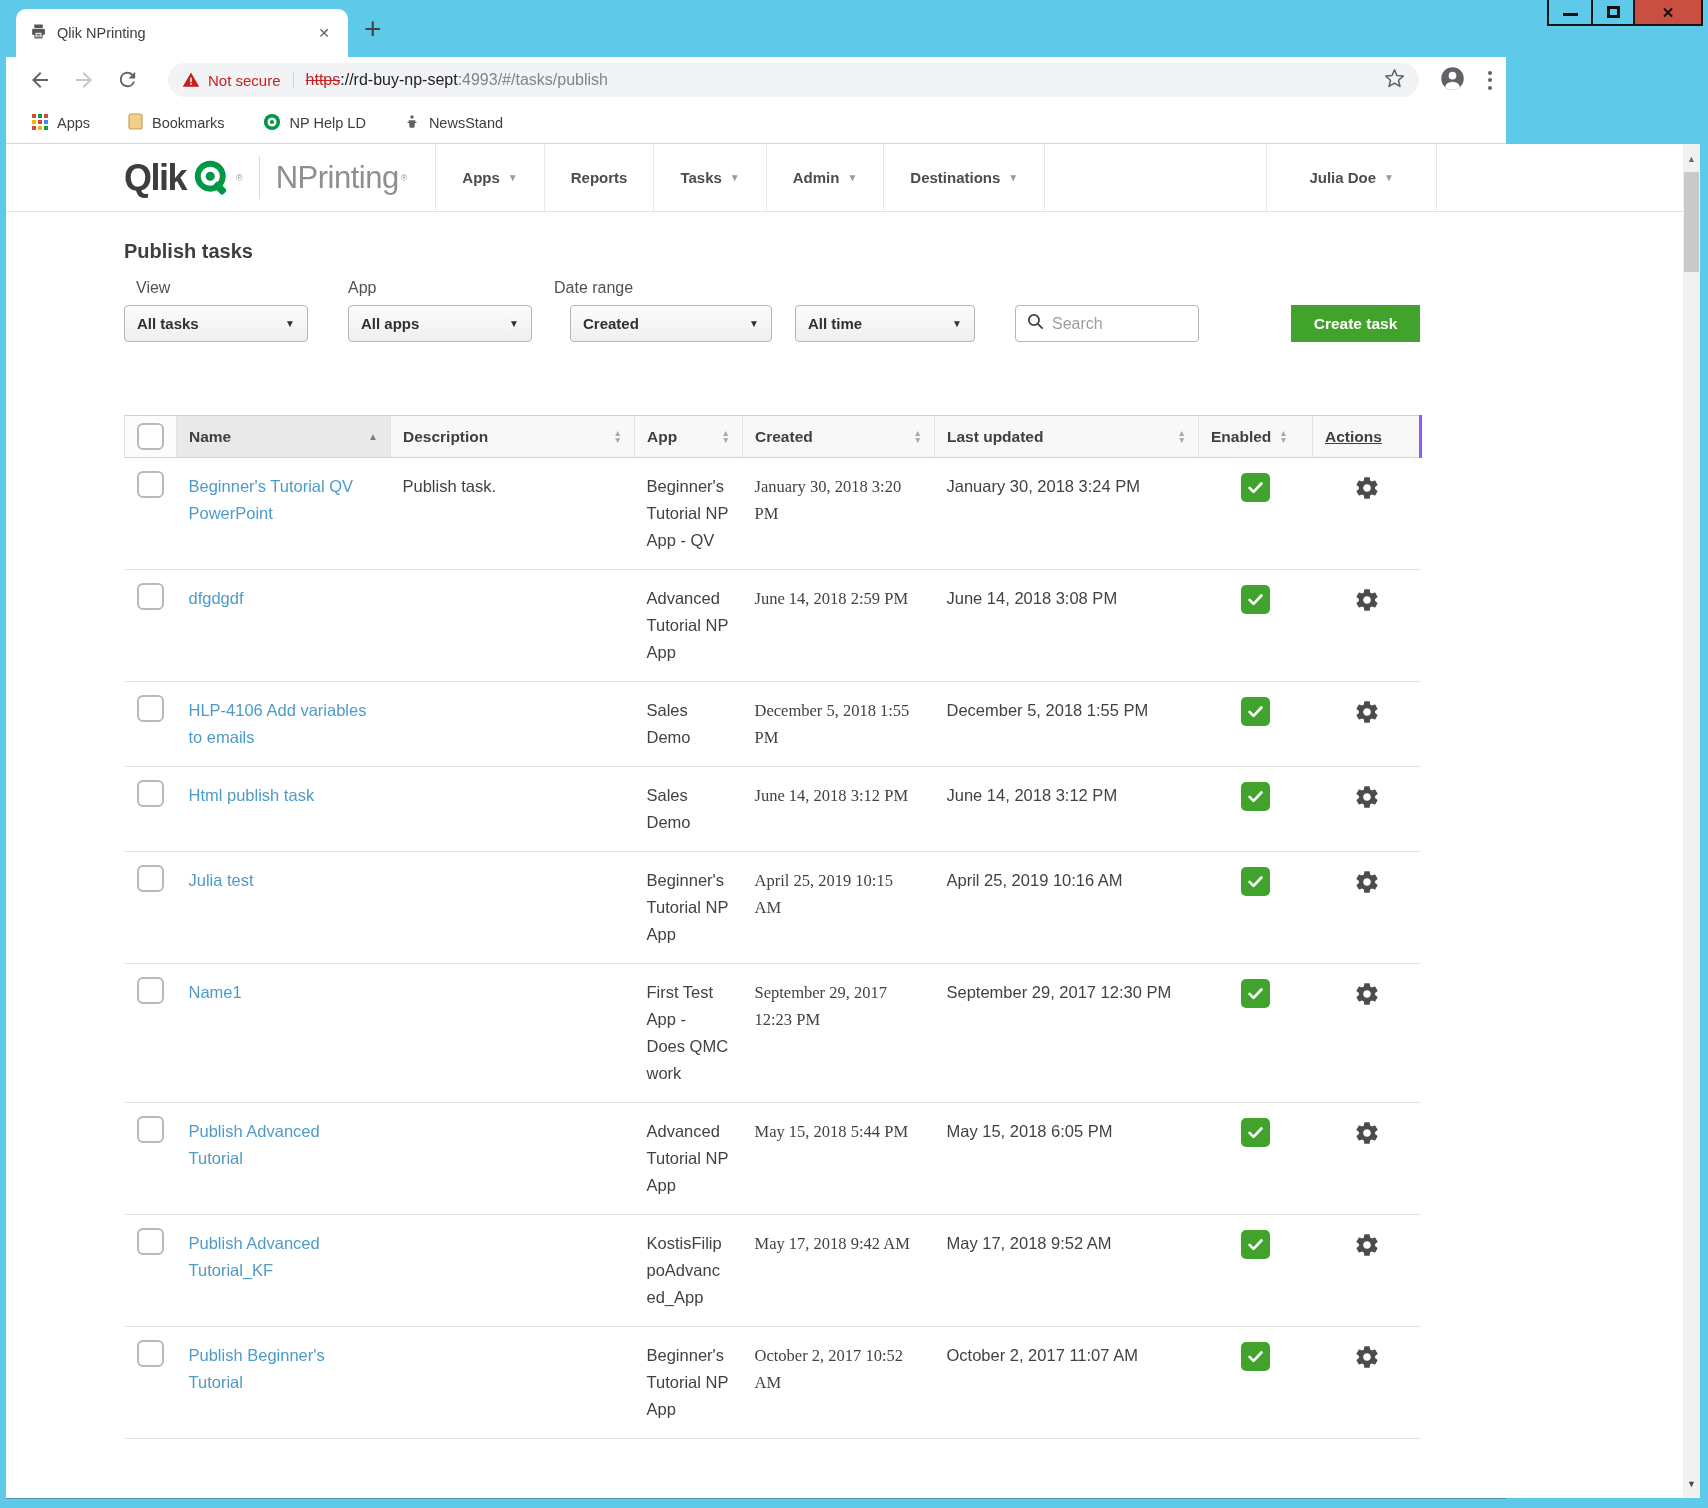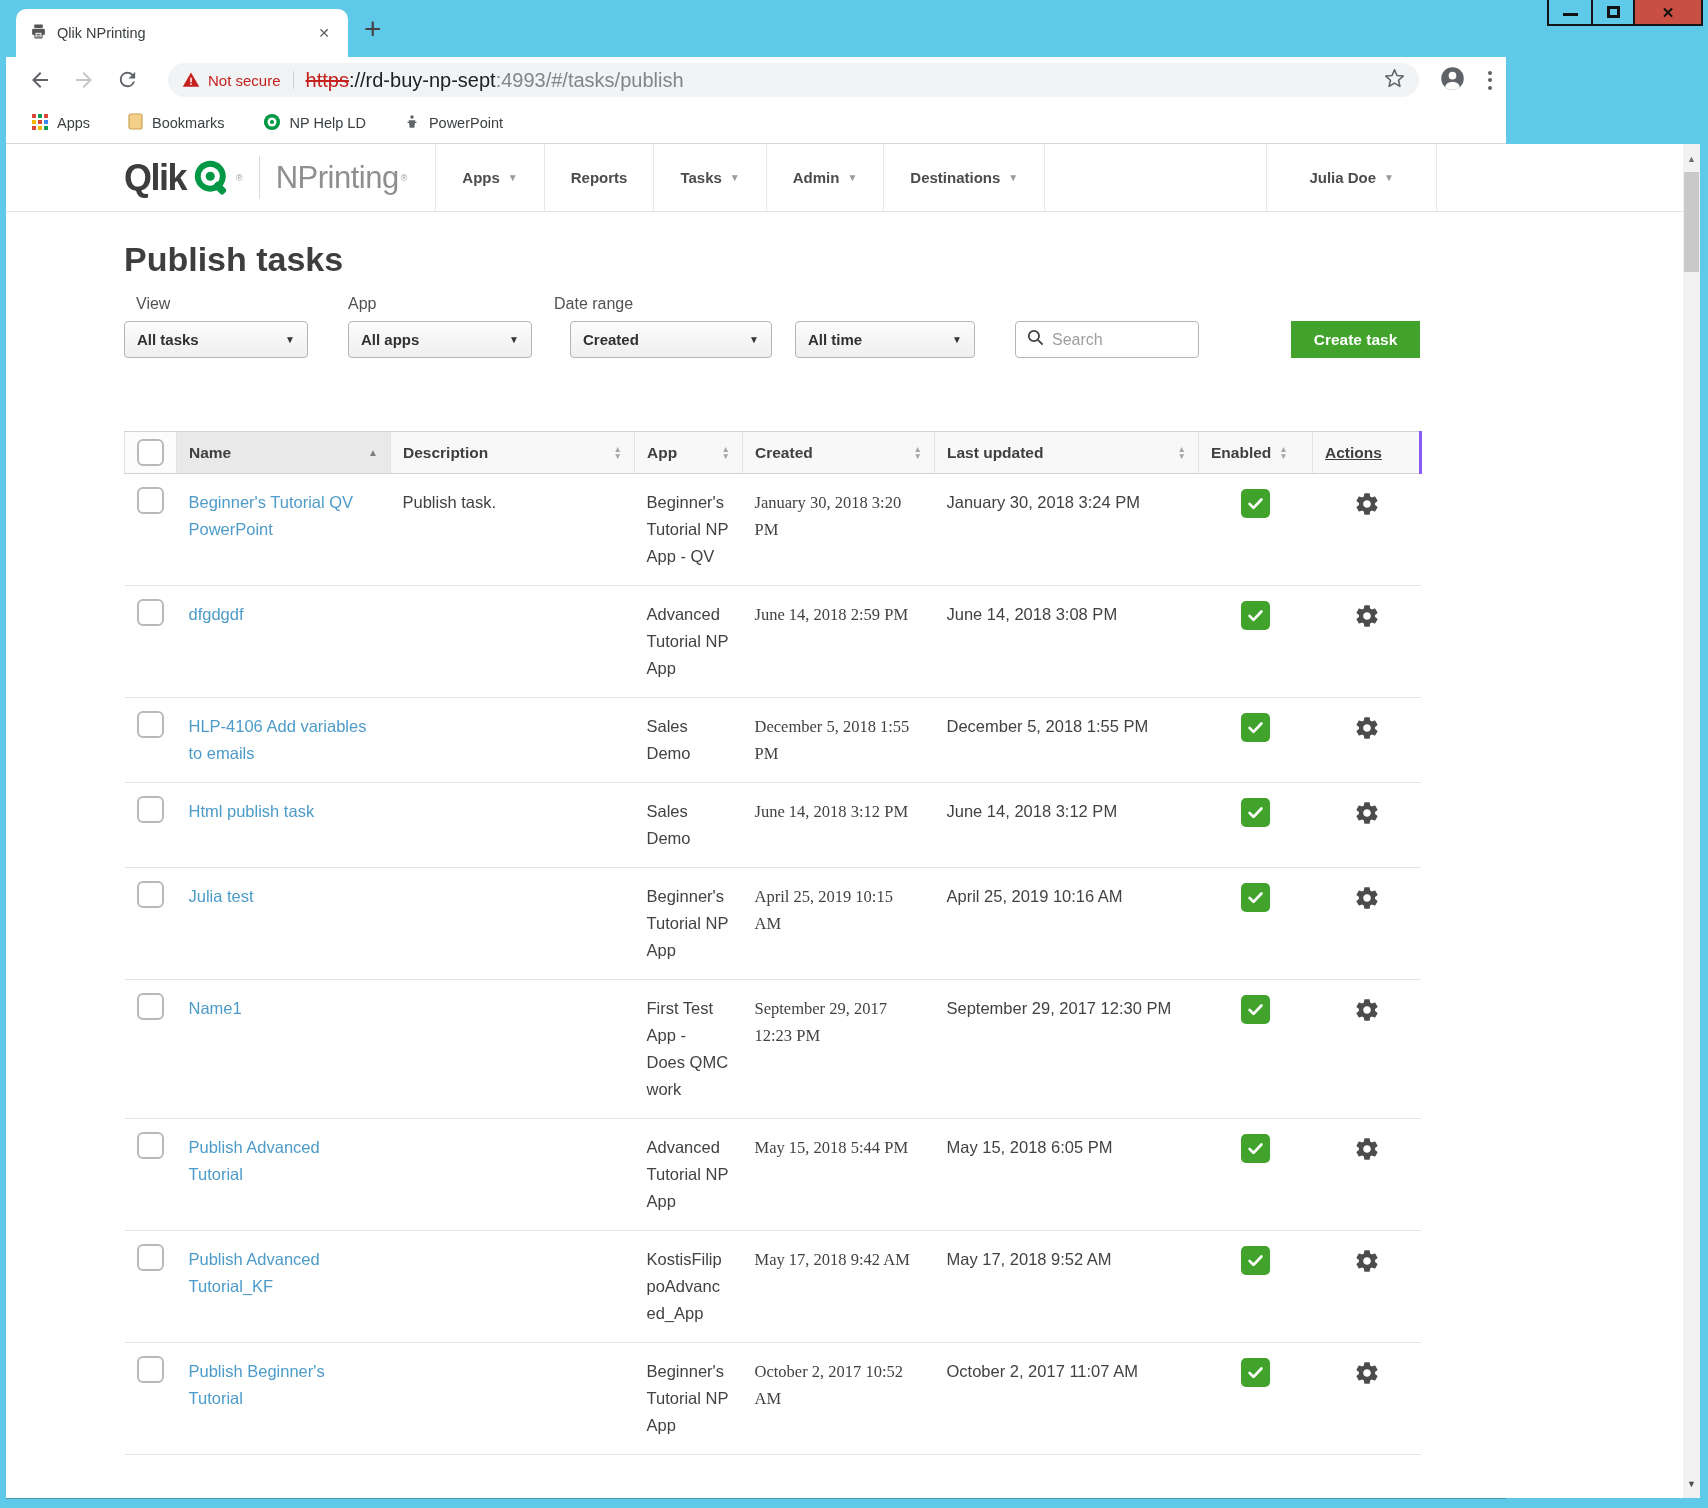--- a/index.html
+++ b/index.html
@@ -29,21 +29,21 @@
 
   
   .chrome-body { position:absolute; left:6px; top:57px; width:1500px; height:1441px; background:#ec4899; box-shadow:0 1px 0 rgba(0,0,0,.25); }
   .toolbar { position:relative; height:46px; background:#fff; display:flex; align-items:center; padding-left:22px; }
   .nav-ic { width:24px; height:24px; margin-right:20px; flex:none; }
   .omnibox { margin-left:8px; width:1432px; height:34px; background:#f1f3f4; border-radius:17px;
              display:flex; align-items:center; padding:0 14px; }
   .warn-ic { width:18px; height:18px; margin-right:8px; flex:none; }
   .not-secure { color:#c5221f; font-size:15px; }
   .omni-div { width:1px; height:18px; background:#d0d3d6; margin:0 12px; }
-  .url { font-size:20px; white-space:nowrap; }
+  .url { font-size:16px; white-space:nowrap; }
   .url .scheme { color:#c5221f; text-decoration:line-through; }
   .url .host { color:#202124; }
   .url .path { color:#80868b; }
   .star-wrap { margin-left:auto; }
   .avatar-wrap { margin-left:20px; }
   .menu-dots { margin-left:22px; margin-right:14px; display:flex; flex-direction:column; gap:3.5px; }
   .menu-dots i { width:4px; height:4px; border-radius:50%; background:#5f6368; }
 
   
   .bookmarks { height:41px; background:#fff; border-bottom:1px solid #d8d8d8; display:flex; align-items:center; padding-left:26px; gap:38px; }
@@ -70,21 +70,21 @@
   .nav-items { display:flex; margin-left:28px; }
   .nav-item { display:flex; align-items:center; padding:0 26px; border-left:1px solid #e8e8e8;
               font-size:15px; font-weight:bold; color:#4c4c4c; }
   .nav-item:last-child { border-right:1px solid #e8e8e8; }
   .caret { font-size:10px; color:#9b9b9b; margin-left:8px; }
   .nav-user { margin-left:auto; margin-right:263px; display:flex; align-items:center; padding:0 42px;
               border-left:1px solid #e8e8e8; border-right:1px solid #e8e8e8;
               font-size:15px; font-weight:bold; color:#4c4c4c; }
 
   
-  .page-title { margin:28px 0 0 118px; font-size:34px; font-weight:bold; color:#3e3e3e; }
+  .page-title { margin:28px 0 0 118px; font-size:20px; font-weight:bold; color:#3e3e3e; }
   .filters { position:relative; margin:16px 0 0 118px; width:1296px; height:96px; }
   .f-label { position:absolute; top:0; font-size:16px; color:#525252; }
   .f-select { position:absolute; top:26px; height:37px; border:1px solid #b5b5b5; border-radius:4px;
               background:linear-gradient(#fcfcfc,#efefef); display:flex; align-items:center;
               justify-content:space-between; padding:0 12px; font-size:15px; font-weight:bold; color:#303030; }
   .f-select .sel-caret { font-size:10px; color:#333; }
   .searchbox { position:absolute; left:891px; top:26px; width:184px; height:37px; border:1px solid #b5b5b5;
                border-radius:4px; background:#fff; display:flex; align-items:center; padding:0 10px; gap:7px; }
   .searchbox input { border:none; outline:none; width:130px; font-size:16px; color:#333;
                      font-family:"Liberation Sans", sans-serif; background:transparent; }
@@ -241,21 +241,21 @@
       <span>NP Help LD</span>
     </span>
     <span class="bm-item">
       <span>
         <svg viewBox="0 0 24 24" width="16" height="16" fill="#5f6368">
             <circle cx="12" cy="4.5" r="2.6"></circle>
             <path d="M7 9.5h10l-1.5 11h-7z"></path>
             <rect x="5" y="11.5" width="14" height="2" rx="1"></rect>
           </svg>
       </span>
-      <span>PowerPoint</span>
+      <span>NewsStand</span>
     </span>
   </div>
 
   <div class="page">
 
     <div class="appnav">
       <div class="logo-wrap">
         <span class="brand">Qlik</span>
         <span class="logo-q">
           <svg viewBox="0 0 46 44" width="42" height="40">

